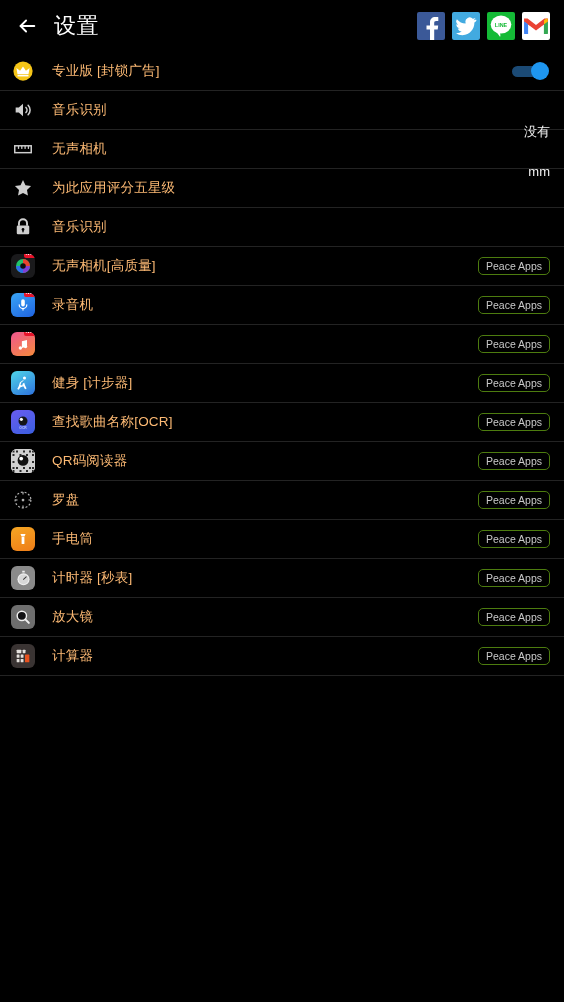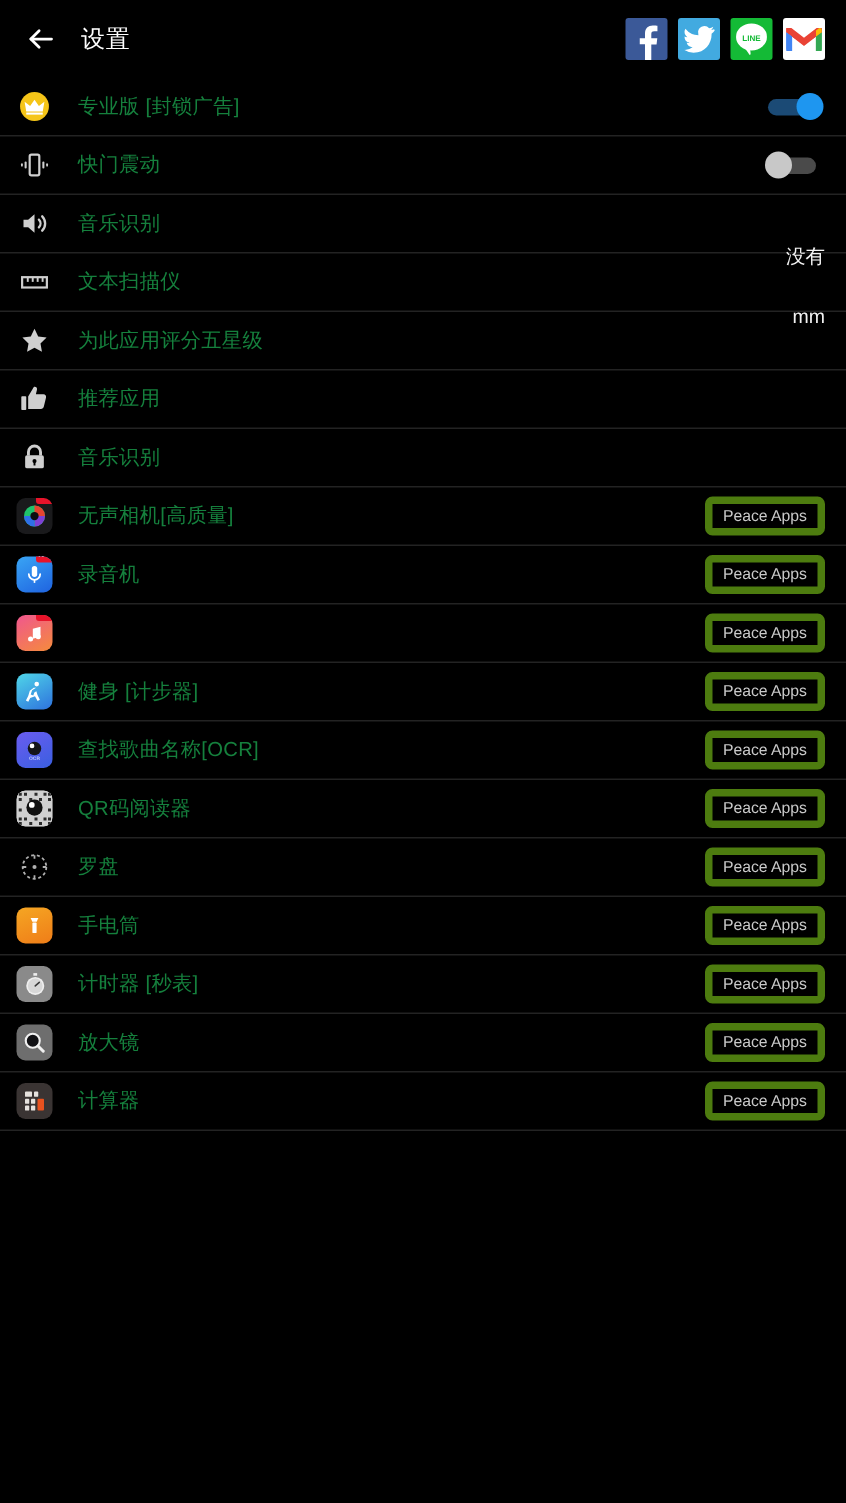--- a/index.html
+++ b/index.html
@@ -29,21 +29,21 @@
     width: 26px;
     height: 26px;
     flex: 0 0 auto;
     display: flex;
     align-items: center;
     justify-content: center;
     cursor: pointer;
   }
   .back-arrow svg { display: block; }
   .appbar-title {
-    font-size: 16px;
+    font-size: 22px;
     font-weight: 400;
     letter-spacing: .5px;
     margin-left: 14px;
     color: #ffffff;
     white-space: nowrap;
   }
   .appbar-spacer { flex: 1 1 auto; }
   .social-icons {
     display: flex;
     align-items: center;
@@ -83,35 +83,35 @@
     height: 26px;
     flex: 0 0 26px;
     position: relative;
     display: flex;
     align-items: center;
     justify-content: center;
   }
   .row-label {
     margin-left: 16px;
     font-size: 13.5px;
-    color: #15803d;
+    color: #fdba74;
     white-space: nowrap;
     letter-spacing: .2px;
   }
   .row-spacer { flex: 1 1 auto; }
   .row-value {
     font-size: 13px;
     color: #f2f2f2;
     white-space: nowrap;
     margin-top: 44px;
   }
 
   
   .peace-badge {
-    border: 5px solid #4d7c0f;
+    border: 1px solid #4d7c0f;
     border-radius: 5px;
     color: #c9c9c9;
     font-size: 10.5px;
     padding: 3px 7px 3px 7px;
     line-height: 1;
     white-space: nowrap;
     background: transparent;
     cursor: pointer;
   }
 
@@ -246,37 +246,20 @@
       </svg>
     </div>
     <div class="row-label">专业版 [封锁广告]</div>
     <div class="row-spacer"></div>
     <div class="toggle on">
       <div class="track"></div>
       <div class="knob"></div>
     </div>
   </div>
 
-  <div class="row">
-    <div class="row-icon">
-      <svg class="mono-icon" width="22" height="22" viewBox="0 0 24 24" fill="#cfcfcf">
-        <rect x="8.5" y="4.5" width="7" height="15" rx="1.3" fill="none" stroke="#cfcfcf" stroke-width="1.6"></rect>
-        <rect x="4.8" y="9.5" width="1.5" height="5" rx=".7"></rect>
-        <rect x="2.2" y="10.8" width="1.3" height="2.4" rx=".6"></rect>
-        <rect x="17.7" y="9.5" width="1.5" height="5" rx=".7"></rect>
-        <rect x="20.5" y="10.8" width="1.3" height="2.4" rx=".6"></rect>
-      </svg>
-    </div>
-    <div class="row-label">快门震动</div>
-    <div class="row-spacer"></div>
-    <div class="toggle off">
-      <div class="track"></div>
-      <div class="knob"></div>
-    </div>
-  </div>
 
   <div class="row">
     <div class="row-icon">
       <svg class="mono-icon" width="22" height="22" viewBox="0 0 24 24" fill="#cfcfcf">
         <path d="M4 9.2h3.4L12 5.2v13.6l-4.6-4H4z"></path>
         <path d="M15.2 9.2a4 4 0 0 1 0 5.6" fill="none" stroke="#cfcfcf" stroke-width="1.7" stroke-linecap="round"></path>
         <path d="M17.6 6.8a7.4 7.4 0 0 1 0 10.4" fill="none" stroke="#cfcfcf" stroke-width="1.7" stroke-linecap="round"></path>
       </svg>
     </div>
     <div class="row-label">音乐识别</div>
@@ -287,47 +270,37 @@
   <div class="row">
     <div class="row-icon">
       <svg class="mono-icon" width="22" height="22" viewBox="0 0 24 24">
         <rect x="3" y="8.5" width="18" height="7.5" fill="none" stroke="#cfcfcf" stroke-width="1.6"></rect>
         <rect x="6.4" y="8.5" width="1.4" height="3.4" fill="#cfcfcf"></rect>
         <rect x="10" y="8.5" width="1.4" height="3.4" fill="#cfcfcf"></rect>
         <rect x="13.6" y="8.5" width="1.4" height="3.4" fill="#cfcfcf"></rect>
         <rect x="17.2" y="8.5" width="1.4" height="3.4" fill="#cfcfcf"></rect>
       </svg>
     </div>
-    <div class="row-label">文本扫描仪</div>
+    <div class="row-label">无声相机</div>
     <div class="row-spacer"></div>
     <div class="row-value">mm</div>
   </div>
 
 
   <div class="row">
     <div class="row-icon">
       <svg class="mono-icon" width="22" height="22" viewBox="0 0 24 24">
         <path d="M12 3.4l2.7 5.6 6.1.85-4.45 4.3 1.07 6.05L12 17.35 6.58 20.2l1.07-6.05L3.2 9.85l6.1-.85z" fill="#cfcfcf"></path>
       </svg>
     </div>
     <div class="row-label">为此应用评分五星级</div>
     <div class="row-spacer"></div>
   </div>
 
 
-  <div class="row">
-    <div class="row-icon">
-      <svg class="mono-icon" width="22" height="22" viewBox="0 0 24 24" fill="#cfcfcf">
-        <rect x="2.4" y="10" width="3.6" height="10" rx=".6"></rect>
-        <path d="M7.4 10.2l4.2-7.1c1.5-.3 2.5.7 2.2 2.1l-.8 3.4h5.5c1.3 0 2.2 1.1 1.9 2.3l-1.6 6.6c-.25 1-1.1 1.7-2.1 1.7H7.4z"></path>
-      </svg>
-    </div>
-    <div class="row-label">推荐应用</div>
-    <div class="row-spacer"></div>
-  </div>
 
   <div class="row">
     <div class="row-icon">
       <svg class="mono-icon" width="22" height="22" viewBox="0 0 24 24">
         <path d="M7.6 10.5V8a4.4 4.4 0 0 1 8.8 0v2.5" fill="none" stroke="#cfcfcf" stroke-width="2.1"></path>
         <rect x="5.2" y="10.3" width="13.6" height="9.6" rx="1.4" fill="#cfcfcf"></rect>
         <circle cx="12" cy="14.6" r="1.5" fill="#000000"></circle>
         <rect x="11.3" y="14.6" width="1.4" height="3.2" fill="#000000"></rect>
       </svg>
     </div>

